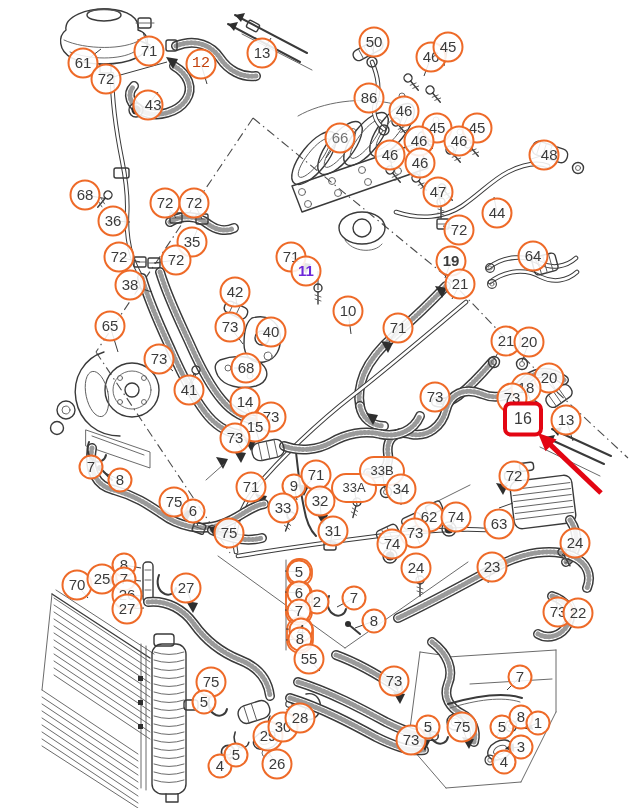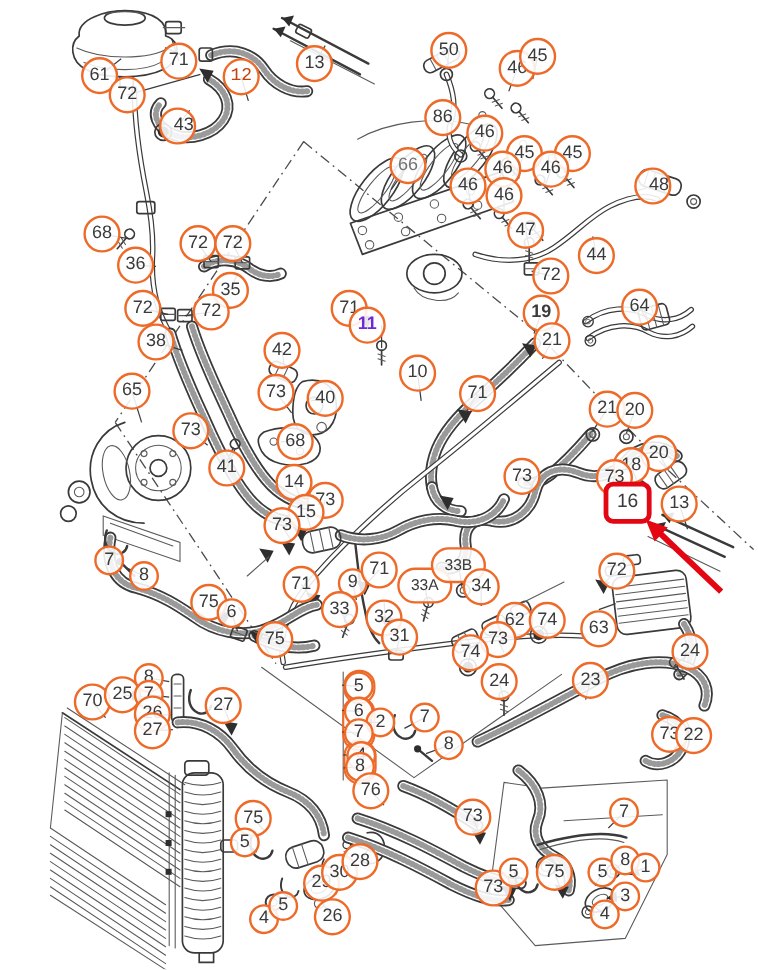--- a/index.html
+++ b/index.html
@@ -636,21 +636,21 @@
       <div class="callout" style="left: 235px; top: 438px; color: rgb(59, 59, 59);">73</div>
       <div class="callout small" style="left: 91px; top: 467px; color: rgb(59, 59, 59);">7</div>
       <div class="callout small" style="left: 120px; top: 480px; color: rgb(59, 59, 59);">8</div>
       <div class="callout" style="left: 174px; top: 502px; color: rgb(59, 59, 59);">75</div>
       <div class="callout small" style="left: 193px; top: 511px; color: rgb(59, 59, 59);">6</div>
       <div class="callout" style="left: 229px; top: 533px; color: rgb(59, 59, 59);">75</div>
       <div class="callout" style="left: 251px; top: 487px; color: rgb(59, 59, 59);">71</div>
       <div class="callout small" style="left: 294px; top: 486px; color: rgb(59, 59, 59);">9</div>
       <div class="callout" style="left: 316px; top: 475px; color: rgb(59, 59, 59);">71</div>
       <div class="callout" style="left: 283px; top: 508px; color: rgb(59, 59, 59);">33</div>
-      <div class="callout" style="left: 320px; top: 501px; color: rgb(59, 59, 59); margin-top: 14px;">32</div>
+      <div class="callout" style="left: 320px; top: 501px; color: rgb(59, 59, 59);">32</div>
       <div class="callout" style="left: 333px; top: 531px; color: rgb(59, 59, 59);">31</div>
       <div class="callout wide" style="left: 354px; top: 488px; color: rgb(59, 59, 59);">33A</div>
       <div class="callout wide" style="left: 382px; top: 471px; color: rgb(59, 59, 59);">33B</div>
       <div class="callout" style="left: 401px; top: 489px; color: rgb(59, 59, 59);">34</div>
       <div class="callout" style="left: 429px; top: 517px; color: rgb(59, 59, 59);">62</div>
       <div class="callout" style="left: 456px; top: 517px; color: rgb(59, 59, 59);">74</div>
       <div class="callout" style="left: 415px; top: 533px; color: rgb(59, 59, 59);">73</div>
       <div class="callout" style="left: 392px; top: 544px; color: rgb(59, 59, 59);">74</div>
       <div class="callout" style="left: 514px; top: 476px; color: rgb(59, 59, 59);">72</div>
       <div class="callout" style="left: 499px; top: 508px; color: rgb(59, 59, 59); margin-top: 16px;">63</div>
@@ -672,21 +672,21 @@
       <div class="callout" style="left: 277px; top: 764px; color: rgb(59, 59, 59);">26</div>
       <div class="callout" style="left: 268px; top: 736px; color: rgb(59, 59, 59);">29</div>
       <div class="callout" style="left: 283px; top: 727px; color: rgb(59, 59, 59);">30</div>
       <div class="callout" style="left: 300px; top: 718px; color: rgb(59, 59, 59);">28</div>
       <div class="callout small" style="left: 299px; top: 572px; color: rgb(59, 59, 59);">5</div>
       <div class="callout small" style="left: 299px; top: 593px; color: rgb(59, 59, 59);">6</div>
       <div class="callout small" style="left: 317px; top: 602px; color: rgb(59, 59, 59);">2</div>
       <div class="callout small" style="left: 299px; top: 611px; color: rgb(59, 59, 59);">7</div>
       <div class="callout small" style="left: 301px; top: 630px; color: rgb(59, 59, 59);">4</div>
       <div class="callout small" style="left: 300px; top: 639px; color: rgb(59, 59, 59);">8</div>
-      <div class="callout" style="left: 309px; top: 659px; color: rgb(59, 59, 59);">76</div>
+      <div class="callout" style="left: 309px; top: 659px; color: rgb(59, 59, 59);">55</div>
       <div class="callout small" style="left: 354px; top: 598px; color: rgb(59, 59, 59);">7</div>
       <div class="callout small" style="left: 374px; top: 621px; color: rgb(59, 59, 59);">8</div>
       <div class="callout" style="left: 416px; top: 568px; color: rgb(59, 59, 59);">24</div>
       <div class="callout" style="left: 394px; top: 681px; color: rgb(59, 59, 59);">73</div>
       <div class="callout small" style="left: 520px; top: 677px; color: rgb(59, 59, 59);">7</div>
       <div class="callout" style="left: 411px; top: 740px; color: rgb(59, 59, 59);">73</div>
       <div class="callout small" style="left: 428px; top: 727px; color: rgb(59, 59, 59);">5</div>
       <div class="callout" style="left: 462px; top: 727px; color: rgb(59, 59, 59);">75</div>
       <div class="callout small" style="left: 502px; top: 727px; color: rgb(59, 59, 59);">5</div>
       <div class="callout small" style="left: 521px; top: 717px; color: rgb(59, 59, 59);">8</div>

